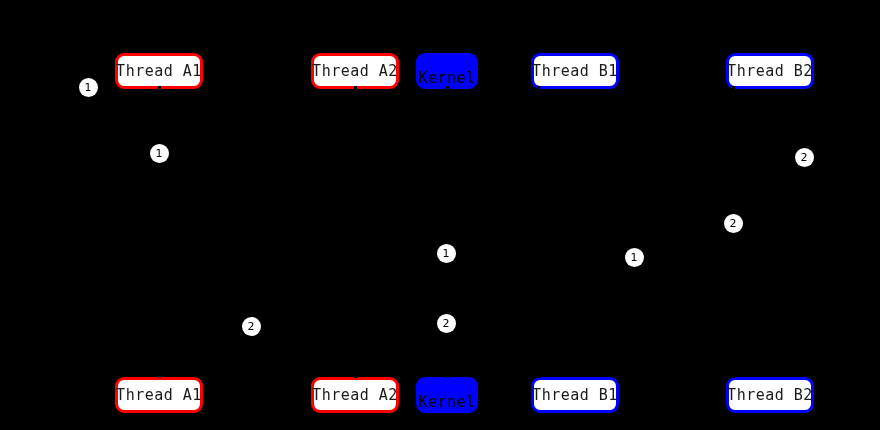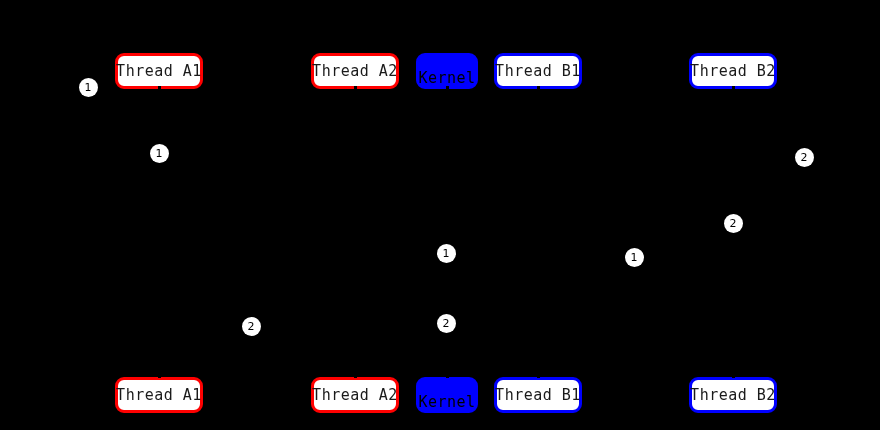--- a/index.html
+++ b/index.html
@@ -42,20 +42,21 @@
   }
   .participant.red {
     background: #ffffff;
     border-color: #ff0000;
     color: #1a1a1a;
   }
   .participant.blue {
     background: #ffffff;
     border-color: #0000ff;
     color: #1a1a1a;
+    margin-left: 37px;
   }
   .participant.filled-blue {
     background: #0000ff;
     border-color: #0000ff;
     color: #000000;
     align-items: flex-end;
   }
 
   
   .stub {

